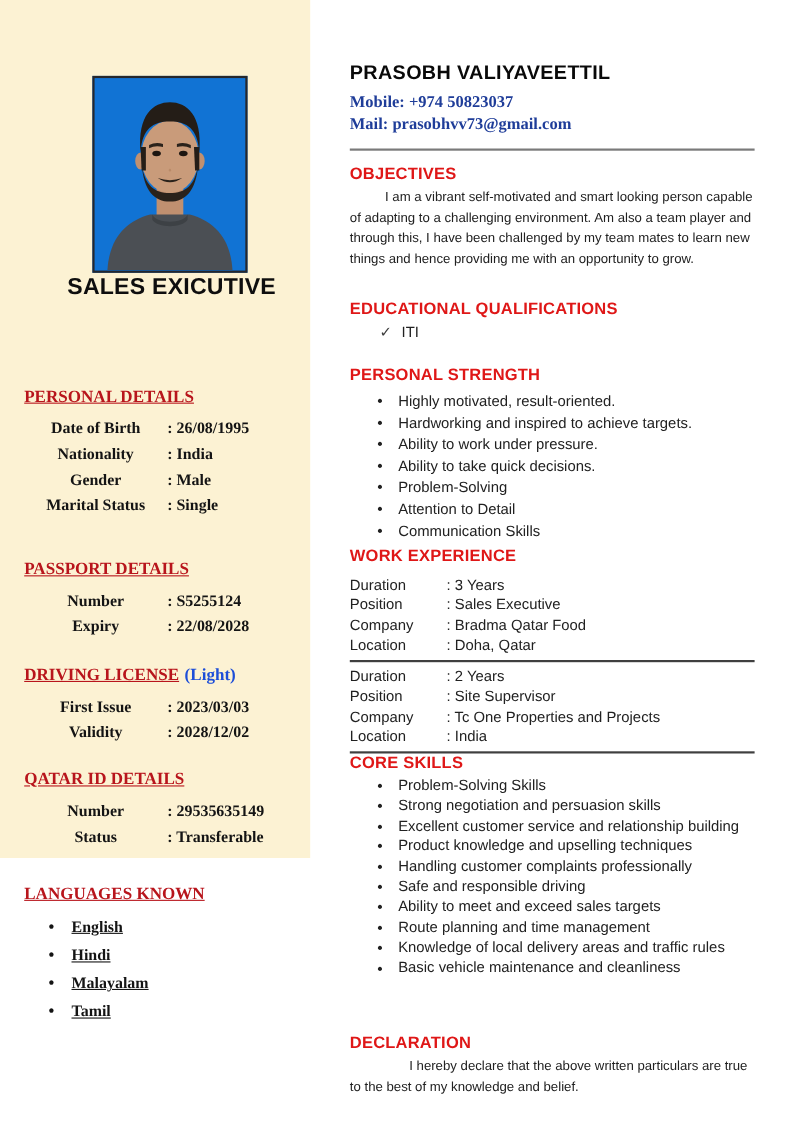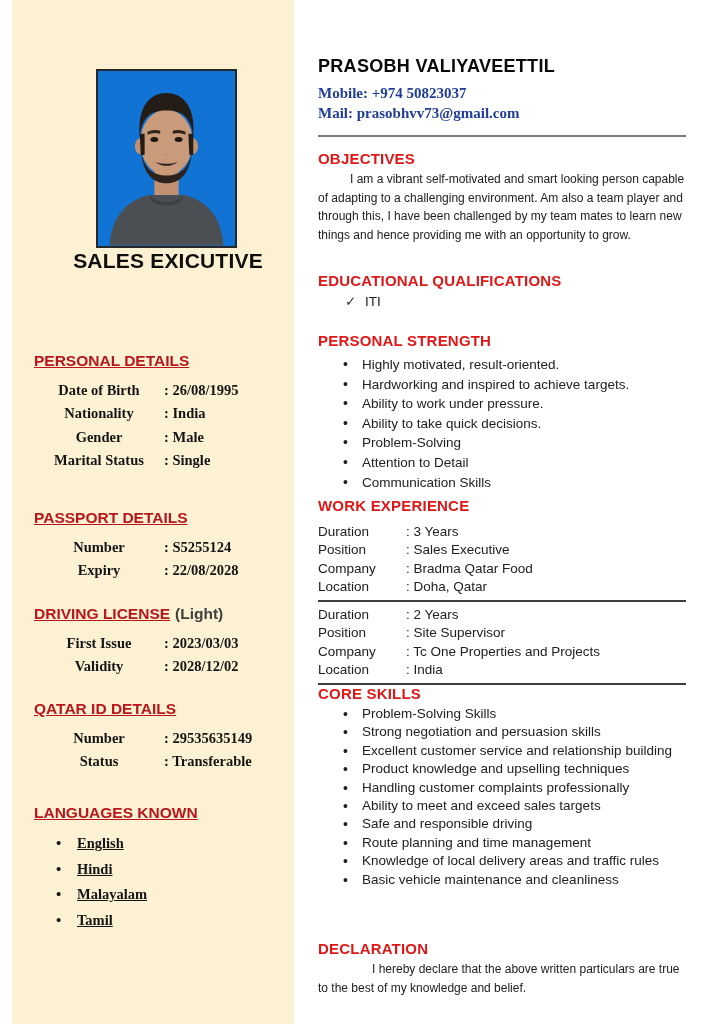--- a/index.html
+++ b/index.html
@@ -10,22 +10,22 @@
     height: 1024px;
     margin: 0 auto;
     background: #ffffff;
     overflow: hidden;
     font-family: "Liberation Sans", sans-serif;
   }
 
   
   .sidebar {
     position: absolute;
-    left: 12px; top: 0;
-    width: 282px; height: 1024px;
+    left: 0; top: 0;
+    width: 282px; height: 780px;
     background: #fcf2d3;
   }
   .photo {
     position: absolute;
     left: 84px; top: 69px;
     width: 141px; height: 179px;
     border: 2px solid #26272b;
     background: #1173d4;
     overflow: hidden;
   }
@@ -35,28 +35,28 @@
     left: 0; top: 249px;
     width: 312px;
     text-align: center;
     font-weight: bold;
     font-size: 21px;
     letter-spacing: 0.2px;
     color: #0e0e0e;
   }
   .side-sec { position: absolute; left: 22px; width: 248px; }
   .side-heading {
-    font-family: Liberation Sans, sans-serif;
+    font-family: Liberation Serif, serif;
     font-size: 15.5px;
     font-weight: bold;
     color: #b8151c;
     margin-bottom: 9px;
   }
   .side-heading .uline { text-decoration: underline; }
-  .side-heading .suffix { color: #404040; text-decoration: none; margin-left: 5px; }
+  .side-heading .suffix { color: #1d4ed8; text-decoration: none; margin-left: 5px; }
   .srow {
     display: flex;
     font-family: "Liberation Serif", serif;
     font-size: 14.5px;
     font-weight: bold;
     color: #141414;
     line-height: 23.4px;
   }
   .srow .slbl { width: 130px; flex: none; text-align: center; }
   .srow .sval { flex: 1; }
@@ -341,22 +341,22 @@
     </section>
 
     <section class="msec skills" style="top:685px">
       <h2 class="red-h">CORE SKILLS</h2>
       <ul class="bullet-list">
         <li>Problem-Solving Skills</li>
         <li>Strong negotiation and persuasion skills</li>
         <li>Excellent customer service and relationship building</li>
         <li>Product knowledge and upselling techniques</li>
         <li>Handling customer complaints professionally</li>
+        <li>Safe and responsible driving</li>
         <li>Ability to meet and exceed sales targets</li>
-        <li>Safe and responsible driving</li>
         <li>Route planning and time management</li>
         <li>Knowledge of local delivery areas and traffic rules</li>
         <li>Basic vehicle maintenance and cleanliness</li>
       </ul>
     </section>
 
     <section class="msec declaration" style="top:940px">
       <h2 class="red-h">DECLARATION</h2>
       <p class="body-text">I hereby declare that the above written particulars are true to the best of my knowledge and belief.</p>
     </section>

